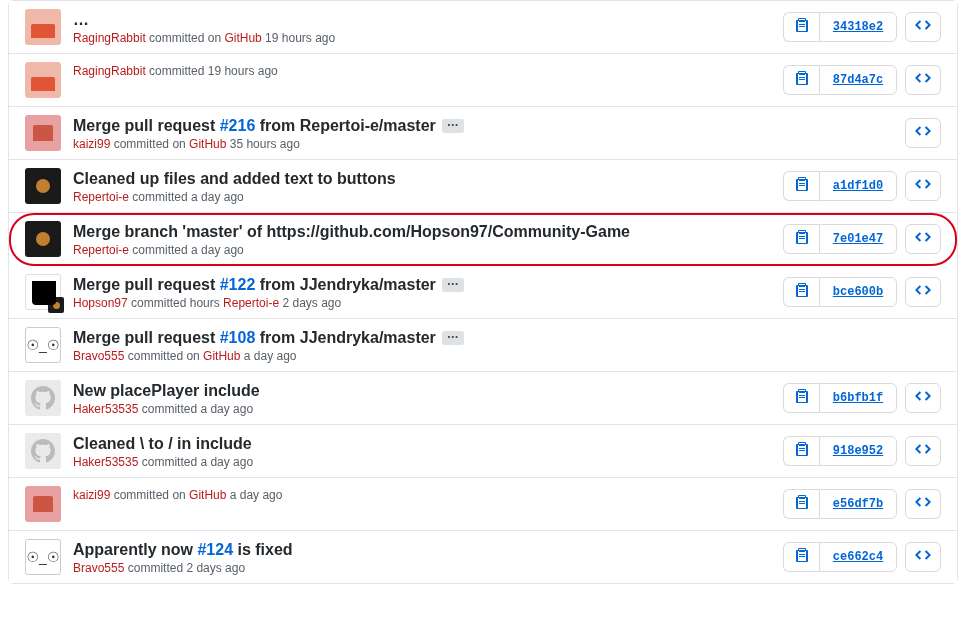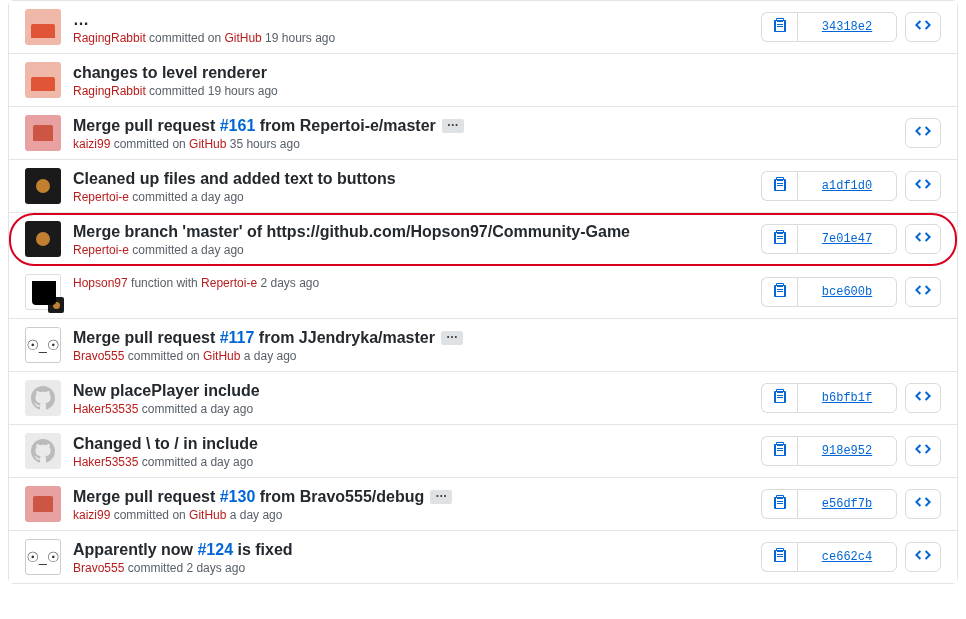--- a/index.html
+++ b/index.html
@@ -28,21 +28,21 @@
 .commit-title a { color: #24292e; text-decoration: none; }
 .commit-title .pr-link { color: #0366d6; }
 .commit-meta { font-size: 12px; color: #586069; }
 .commit-meta .author { font-weight: 400; color: #b91c1c; }
 .ellipsis-btn { display:inline-flex; align-items:center; justify-content:center; width:22px; height:14px; background:#dfe2e5; border-radius:2px; color:#444; font-weight:bold; font-size:14px; line-height:4px; cursor:pointer; flex-shrink:0; }
 .ellipsis-btn::after { content:"…"; position:relative; top:-4px; font-size:12px; }
 .commit-right { display:flex; align-items:center; gap:8px; flex-shrink:0; }
 .btn-group { display:flex; }
 .btn { display:inline-flex; align-items:center; justify-content:center; height:30px; border:1px solid #d8dadc; background:#fff; color:#0366d6; font-size:12px; font-family: SFMono-Regular, Consolas, "Liberation Mono", Menlo, monospace; cursor:pointer; }
 .btn.copy { width:36px; border-top-left-radius:6px; border-bottom-left-radius:6px; border-right:none; }
-.btn.sha { width:100px; border-top-right-radius:6px; border-bottom-right-radius:6px; font-weight:400; }
+.btn.sha { width:78px; border-top-right-radius:6px; border-bottom-right-radius:6px; font-weight:700; }
 .btn.browse { width:36px; border-radius:6px; }
 .icon-clipboard { width:16px; height:16px; fill:#0366d6; }
 .icon-code { width:16px; height:16px; fill:#0366d6; }
 .highlight { outline: 2px solid #d9001e; outline-offset: -2px; border-radius: 25px; }
 </style>
 </head>
 <body>
 
 <div class="commit-list">
     <div class="commit-item">
@@ -68,33 +68,45 @@
           <span><svg class="icon-code" viewBox="0 0 16 16">
               <path d="M4.7 3.3L0 8l4.7 4.7 1.4-1.4L2.8 8l3.3-3.3-1.4-1.4zm6.6 0l-1.4 1.4L13.2 8l-3.3 3.3 1.4 1.4L16 8l-4.7-4.7z"></path>
             </svg></span>
         </a>
       </div>
     </div>
     <div class="commit-item">
       <div class="commit-left">
         <div class="avatar coral"></div>
         <div class="commit-info">
-          <div class="commit-title">
-            <a href="#">changes to level renderer</a>
-          </div>
           <div class="commit-meta"><span class="author">RagingRabbit</span><span> committed </span><span>19 hours ago</span></div>
         </div>
       </div>
+      <div class="commit-right">
+        <div class="btn-group">
+          <button class="btn copy">
+            <span><svg class="icon-clipboard" viewBox="0 0 16 16">
+                <path d="M5 1h6a1 1 0 011 1v1h1a1 1 0 011 1v10a1 1 0 01-1 1H3a1 1 0 01-1-1V4a1 1 0 011-1h1V2a1 1 0 011-1zm0 2h6V2H5v1zM4 4v10h8V4h-1v1H5V4H4zm1 3h6v1H5V7zm0 2h6v1H5V9z"></path>
+              </svg></span>
+          </button>
+          <a class="btn sha" href="#">87d4a7c</a>
+        </div>
+        <a class="btn browse" href="#">
+          <span><svg class="icon-code" viewBox="0 0 16 16">
+              <path d="M4.7 3.3L0 8l4.7 4.7 1.4-1.4L2.8 8l3.3-3.3-1.4-1.4zm6.6 0l-1.4 1.4L13.2 8l-3.3 3.3 1.4 1.4L16 8l-4.7-4.7z"></path>
+            </svg></span>
+        </a>
+      </div>
     </div>
     <div class="commit-item">
       <div class="commit-left">
         <div class="avatar pink"></div>
         <div class="commit-info">
           <div class="commit-title">
-            <a href="#"><span>Merge pull request </span><span class="pr-link">#161</span><span> from Repertoi-e/master</span></a>
+            <a href="#"><span>Merge pull request </span><span class="pr-link">#216</span><span> from Repertoi-e/master</span></a>
             <span class="ellipsis-btn"></span>
           </div>
           <div class="commit-meta"><span class="author">kaizi99</span><span> committed on </span><span class="author">GitHub</span><span> 35 hours ago</span></div>
         </div>
       </div>
       <div class="commit-right">
         <a class="btn browse" href="#">
           <span><svg class="icon-code" viewBox="0 0 16 16">
               <path d="M4.7 3.3L0 8l4.7 4.7 1.4-1.4L2.8 8l3.3-3.3-1.4-1.4zm6.6 0l-1.4 1.4L13.2 8l-3.3 3.3 1.4 1.4L16 8l-4.7-4.7z"></path>
             </svg></span>
@@ -152,21 +164,25 @@
             </svg></span>
         </a>
       </div>
     </div>
     <div class="commit-item">
       <div class="commit-left">
         <div class="avatar white">
           <div class="badge-avatar"></div>
         </div>
         <div class="commit-info">
-          <div class="commit-meta"><span class="author">Hopson97</span><span> function with </span><span class="author">Repertoi-e</span><span> 2 days ago</span></div>
+          <div class="commit-title">
+            <a href="#"><span>Merge pull request </span><span class="pr-link">#122</span><span> from JJendryka/master</span></a>
+            <span class="ellipsis-btn"></span>
+          </div>
+          <div class="commit-meta"><span class="author">Hopson97</span><span> committed hours </span><span class="author">Repertoi-e</span><span> 2 days ago</span></div>
         </div>
       </div>
       <div class="commit-right">
         <div class="btn-group">
           <button class="btn copy">
             <span><svg class="icon-clipboard" viewBox="0 0 16 16">
                 <path d="M5 1h6a1 1 0 011 1v1h1a1 1 0 011 1v10a1 1 0 01-1 1H3a1 1 0 01-1-1V4a1 1 0 011-1h1V2a1 1 0 011-1zm0 2h6V2H5v1zM4 4v10h8V4h-1v1H5V4H4zm1 3h6v1H5V7zm0 2h6v1H5V9z"></path>
               </svg></span>
           </button>
           <a class="btn sha" href="#">bce600b</a>
@@ -176,21 +192,21 @@
               <path d="M4.7 3.3L0 8l4.7 4.7 1.4-1.4L2.8 8l3.3-3.3-1.4-1.4zm6.6 0l-1.4 1.4L13.2 8l-3.3 3.3 1.4 1.4L16 8l-4.7-4.7z"></path>
             </svg></span>
         </a>
       </div>
     </div>
     <div class="commit-item">
       <div class="commit-left">
         <div class="avatar face"></div>
         <div class="commit-info">
           <div class="commit-title">
-            <a href="#"><span>Merge pull request </span><span class="pr-link">#117</span><span> from JJendryka/master</span></a>
+            <a href="#"><span>Merge pull request </span><span class="pr-link">#108</span><span> from JJendryka/master</span></a>
             <span class="ellipsis-btn"></span>
           </div>
           <div class="commit-meta"><span class="author">Bravo555</span><span> committed on </span><span class="author">GitHub</span><span> a day ago</span></div>
         </div>
       </div>
     </div>
     <div class="commit-item">
       <div class="commit-left">
         <div class="avatar gh">
           <svg viewBox="0 0 16 16">
@@ -222,21 +238,21 @@
     </div>
     <div class="commit-item">
       <div class="commit-left">
         <div class="avatar gh">
           <svg viewBox="0 0 16 16">
             <path d="M8 0C3.58 0 0 3.58 0 8c0 3.54 2.29 6.53 5.47 7.59.4.07.55-.17.55-.38 0-.19-.01-.82-.01-1.49-2.01.37-2.53-.49-2.69-.94-.09-.23-.48-.94-.82-1.13-.28-.15-.68-.52-.01-.53.63-.01 1.08.58 1.23.82.72 1.21 1.87.87 2.33.66.07-.52.28-.87.51-1.07-1.78-.2-3.64-.89-3.64-3.95 0-.87.31-1.59.82-2.15-.08-.2-.36-1.02.08-2.12 0 0 .67-.21 2.2.82.64-.18 1.32-.27 2-.27.68 0 1.36.09 2 .27 1.53-1.04 2.2-.82 2.2-.82.44 1.1.16 1.92.08 2.12.51.56.82 1.27.82 2.15 0 3.07-1.87 3.75-3.65 3.95.29.25.54.73.54 1.48 0 1.07-.01 1.93-.01 2.2 0 .21.15.46.55.38A8.013 8.013 0 0016 8c0-4.42-3.58-8-8-8z"></path>
           </svg>
         </div>
         <div class="commit-info">
           <div class="commit-title">
-            <a href="#">Changed \ to / in include</a>
+            <a href="#">Cleaned \ to / in include</a>
           </div>
           <div class="commit-meta"><span class="author">Haker53535</span><span> committed </span><span>a day ago</span></div>
         </div>
       </div>
       <div class="commit-right">
         <div class="btn-group">
           <button class="btn copy">
             <span><svg class="icon-clipboard" viewBox="0 0 16 16">
                 <path d="M5 1h6a1 1 0 011 1v1h1a1 1 0 011 1v10a1 1 0 01-1 1H3a1 1 0 01-1-1V4a1 1 0 011-1h1V2a1 1 0 011-1zm0 2h6V2H5v1zM4 4v10h8V4h-1v1H5V4H4zm1 3h6v1H5V7zm0 2h6v1H5V9z"></path>
               </svg></span>
@@ -247,24 +263,20 @@
           <span><svg class="icon-code" viewBox="0 0 16 16">
               <path d="M4.7 3.3L0 8l4.7 4.7 1.4-1.4L2.8 8l3.3-3.3-1.4-1.4zm6.6 0l-1.4 1.4L13.2 8l-3.3 3.3 1.4 1.4L16 8l-4.7-4.7z"></path>
             </svg></span>
         </a>
       </div>
     </div>
     <div class="commit-item">
       <div class="commit-left">
         <div class="avatar pink"></div>
         <div class="commit-info">
-          <div class="commit-title">
-            <a href="#"><span>Merge pull request </span><span class="pr-link">#130</span><span> from Bravo555/debug</span></a>
-            <span class="ellipsis-btn"></span>
-          </div>
           <div class="commit-meta"><span class="author">kaizi99</span><span> committed on </span><span class="author">GitHub</span><span> a day ago</span></div>
         </div>
       </div>
       <div class="commit-right">
         <div class="btn-group">
           <button class="btn copy">
             <span><svg class="icon-clipboard" viewBox="0 0 16 16">
                 <path d="M5 1h6a1 1 0 011 1v1h1a1 1 0 011 1v10a1 1 0 01-1 1H3a1 1 0 01-1-1V4a1 1 0 011-1h1V2a1 1 0 011-1zm0 2h6V2H5v1zM4 4v10h8V4h-1v1H5V4H4zm1 3h6v1H5V7zm0 2h6v1H5V9z"></path>
               </svg></span>
           </button>

